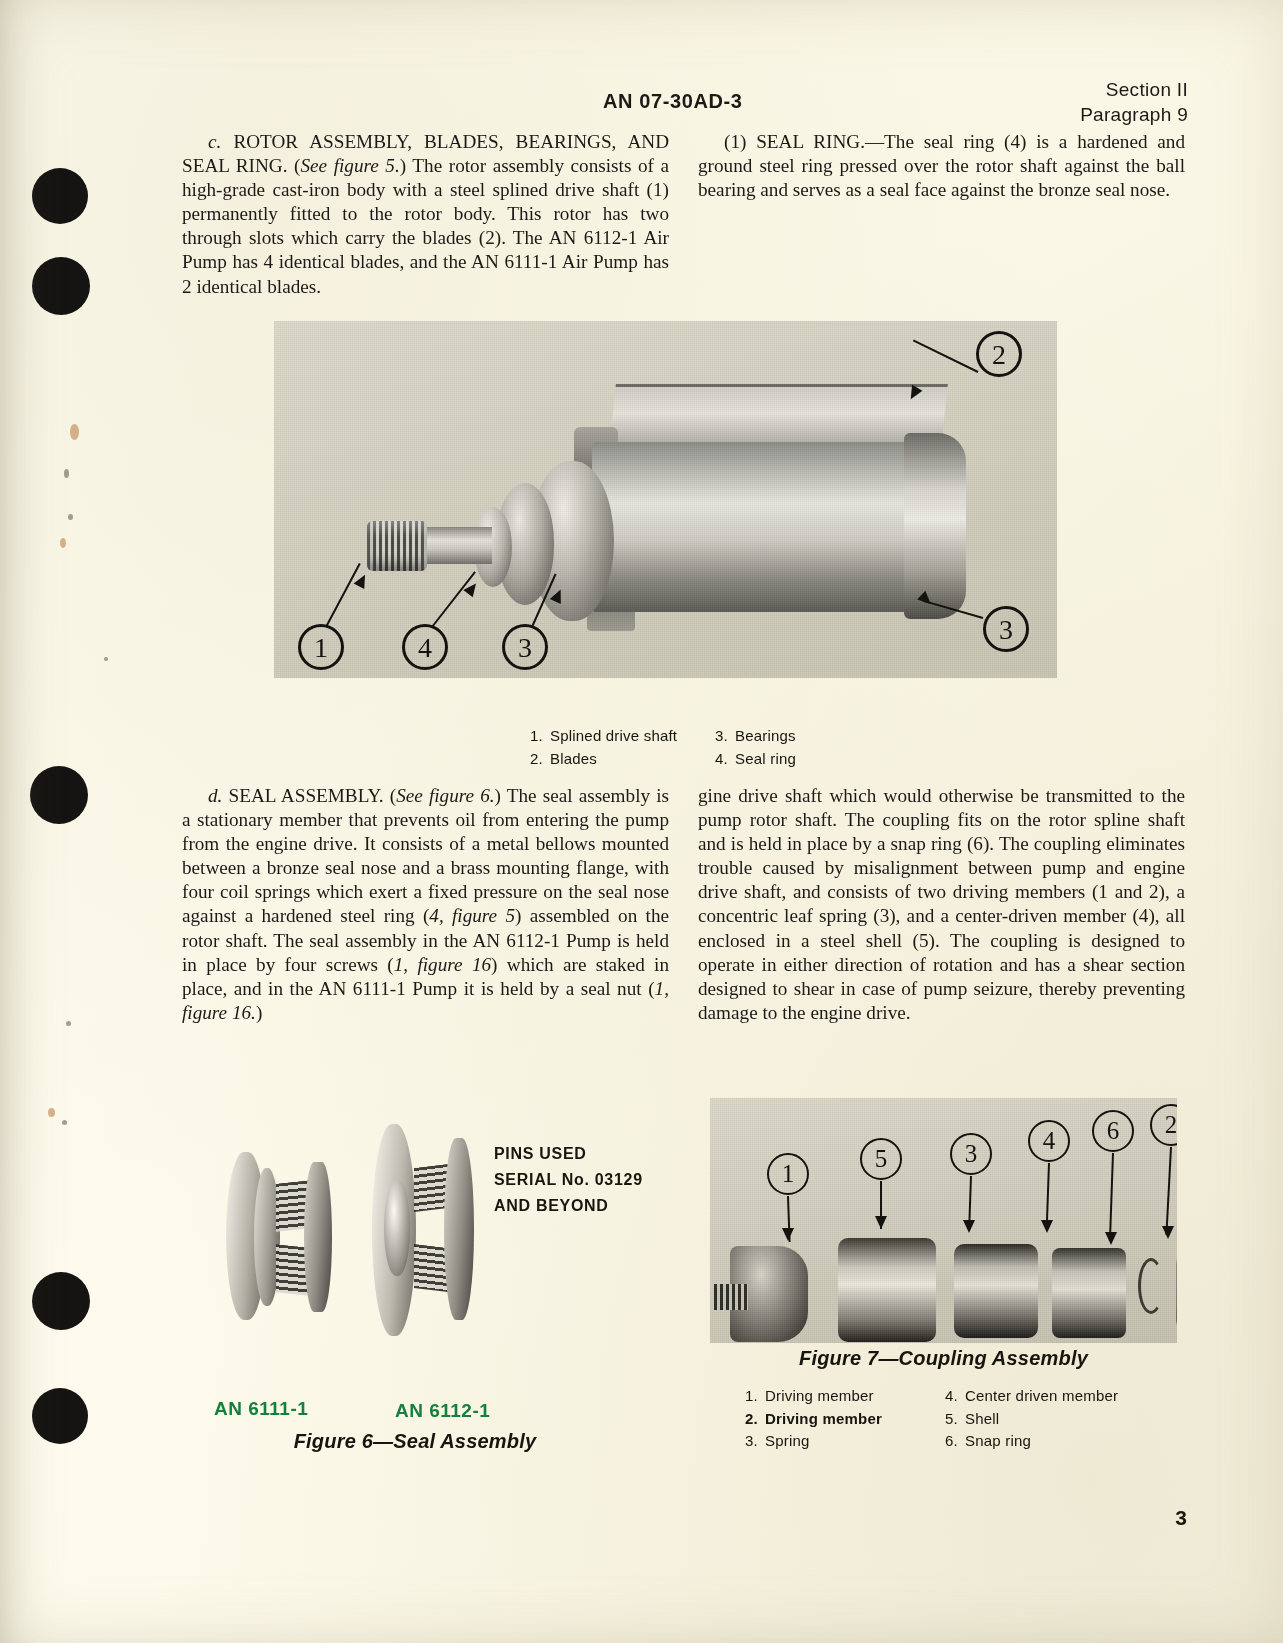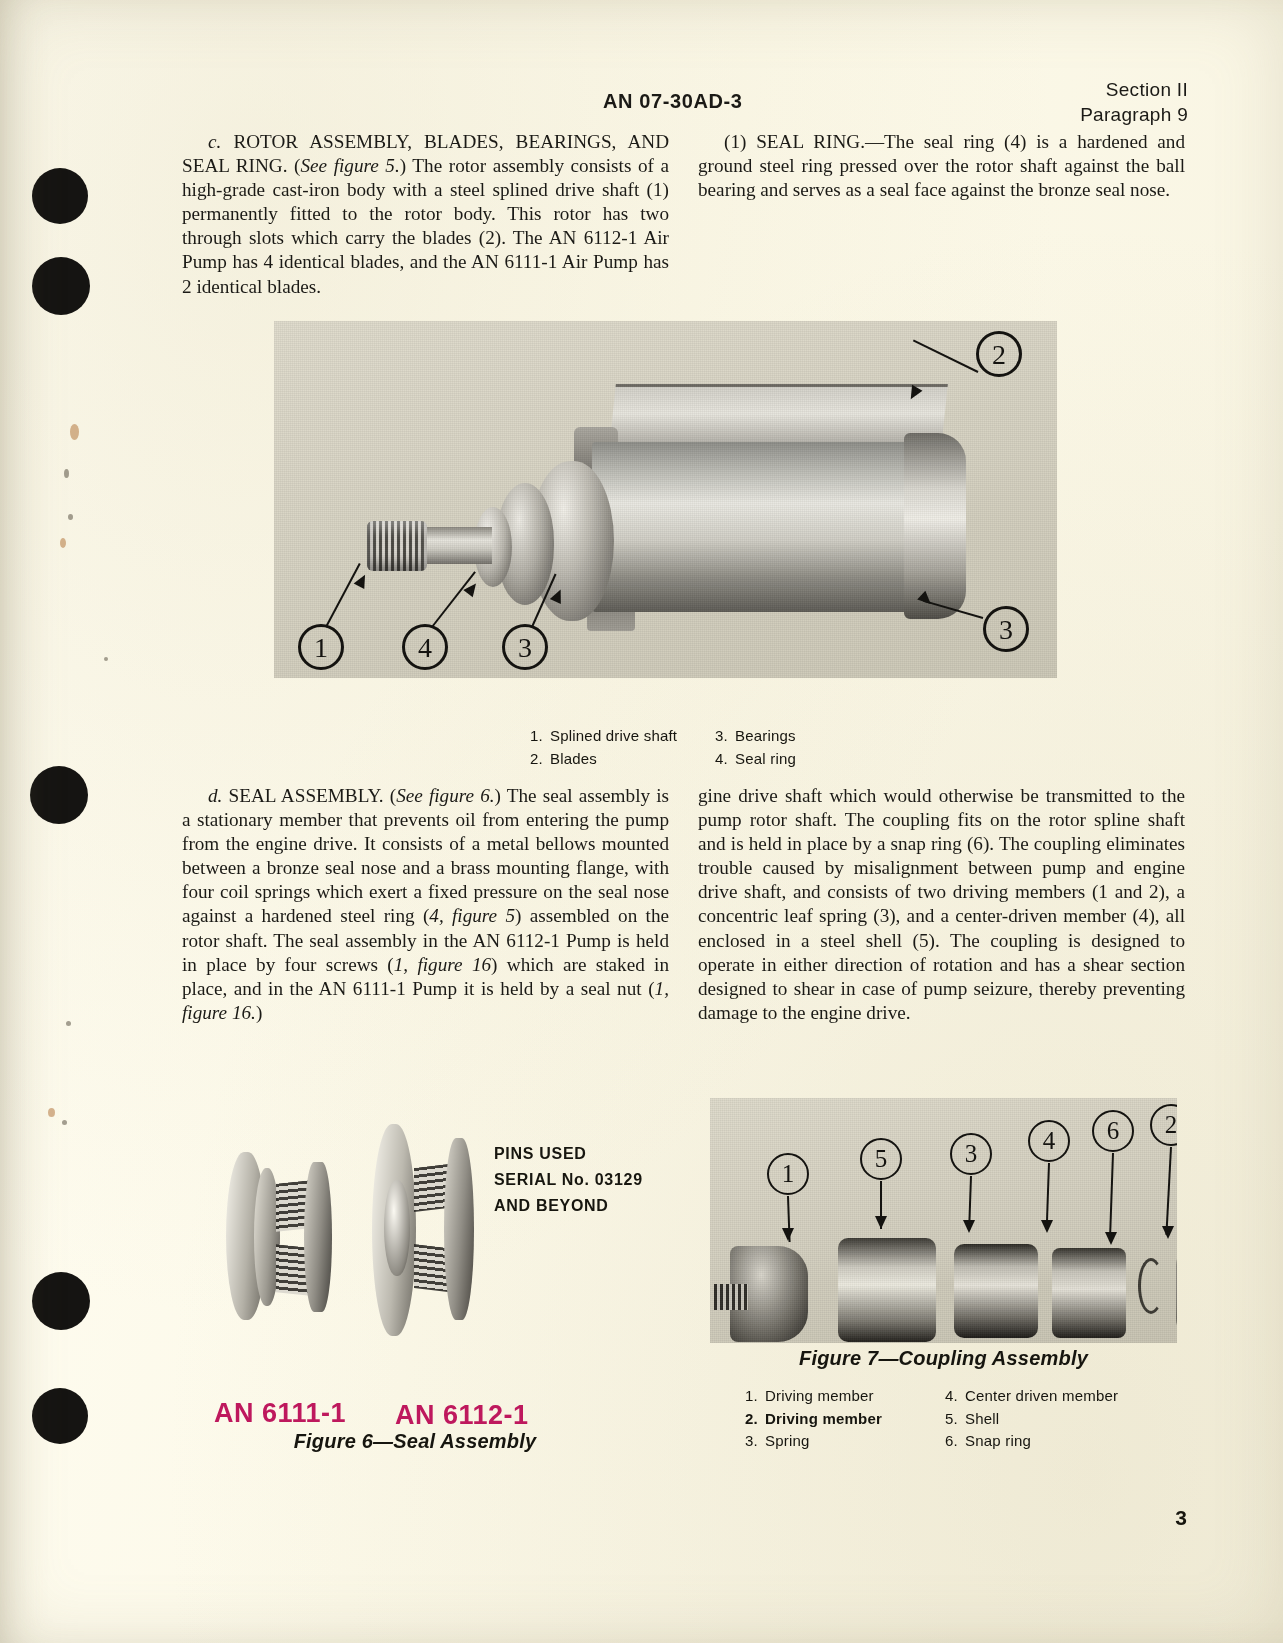--- a/index.html
+++ b/index.html
@@ -263,23 +263,23 @@
     font-weight: 700;
     font-size: 16px;
     line-height: 1.62;
     letter-spacing: .7px;
     color: #17160f;
   }
   .an-label {
     position: absolute;
     font-family: "Liberation Sans", sans-serif;
     font-weight: 700;
-    font-size: 27px;
+    font-size: 19px;
     letter-spacing: .5px;
-    color: #be185d;
+    color: #15803d;
   }
 
   
   .fig7-wrap {
     position: absolute;
     left: 710px; top: 1098px;
     width: 467px; height: 245px;
   }
   .fig7-photo {
     position: absolute; inset: 0;

